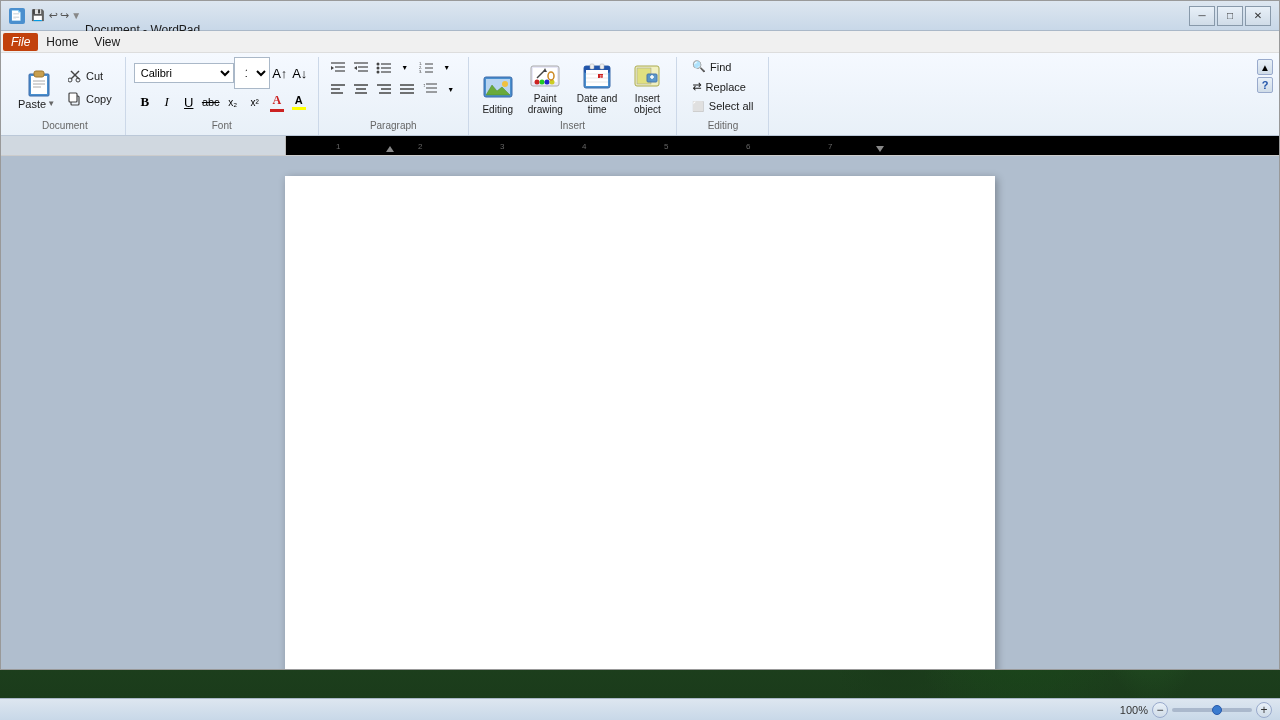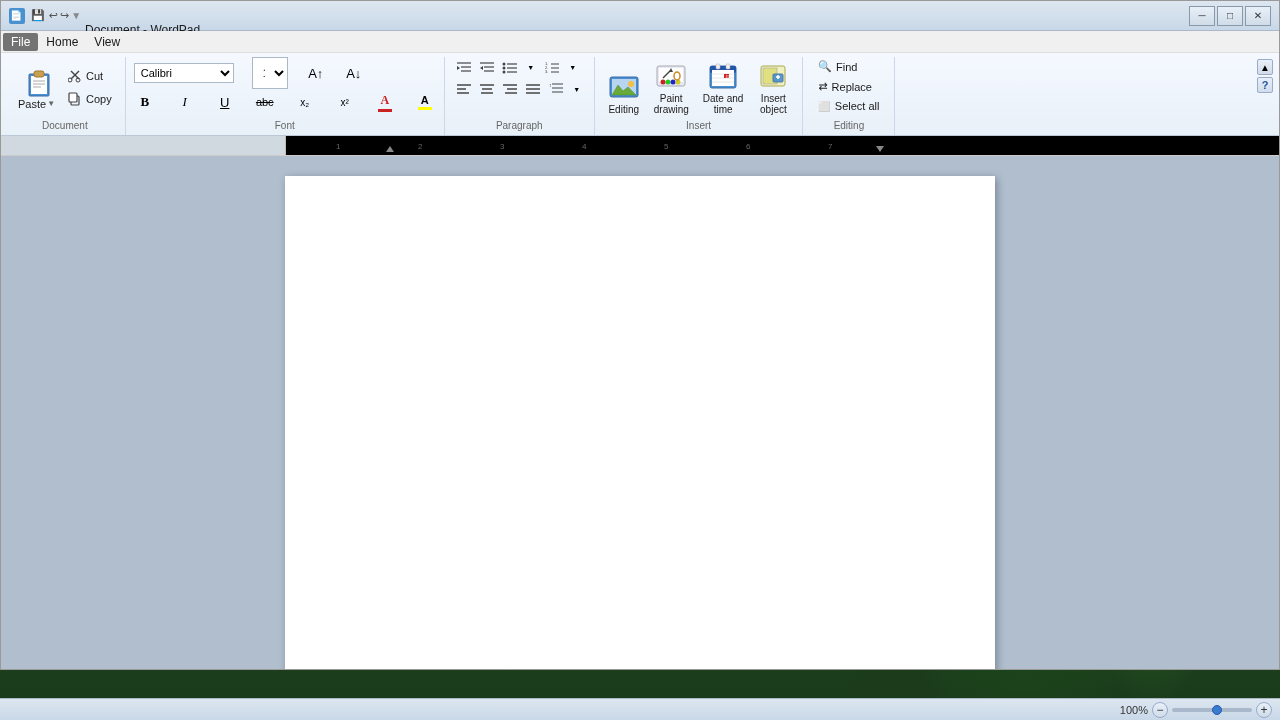--- a/index.html
+++ b/index.html
@@ -103,22 +103,23 @@
       flex-shrink: 0;
     }
     .menu-item {
       padding: 2px 8px;
       cursor: pointer;
       font-size: 12px;
       color: #1a1a1a;
       border-radius: 2px;
     }
     .menu-item.active {
-      background: #737373;
+      background: #c2410c;
       color: white;
+      font-style: italic;
     }
 
     
     .ribbon {
       background: linear-gradient(180deg, #f5f9ff 0%, #e8f0f8 100%);
       border-bottom: 1px solid #bbc8d8;
       padding: 4px 4px 0 4px;
       display: flex;
       align-items: stretch;
       flex-shrink: 0;
@@ -202,21 +203,21 @@
     }
 
     
     .font-group .ribbon-group-content {
       flex-direction: column;
       gap: 2px;
     }
     .font-row1, .font-row2 {
       display: flex;
       align-items: center;
-      gap: 18px;
+      gap: 0;
     }
     .font-select {
       width: 100px;
       height: 20px;
       font-size: 11px;
       border: 1px solid #aab8c8;
       background: white;
       padding: 0 2px;
     }
     .size-select {

